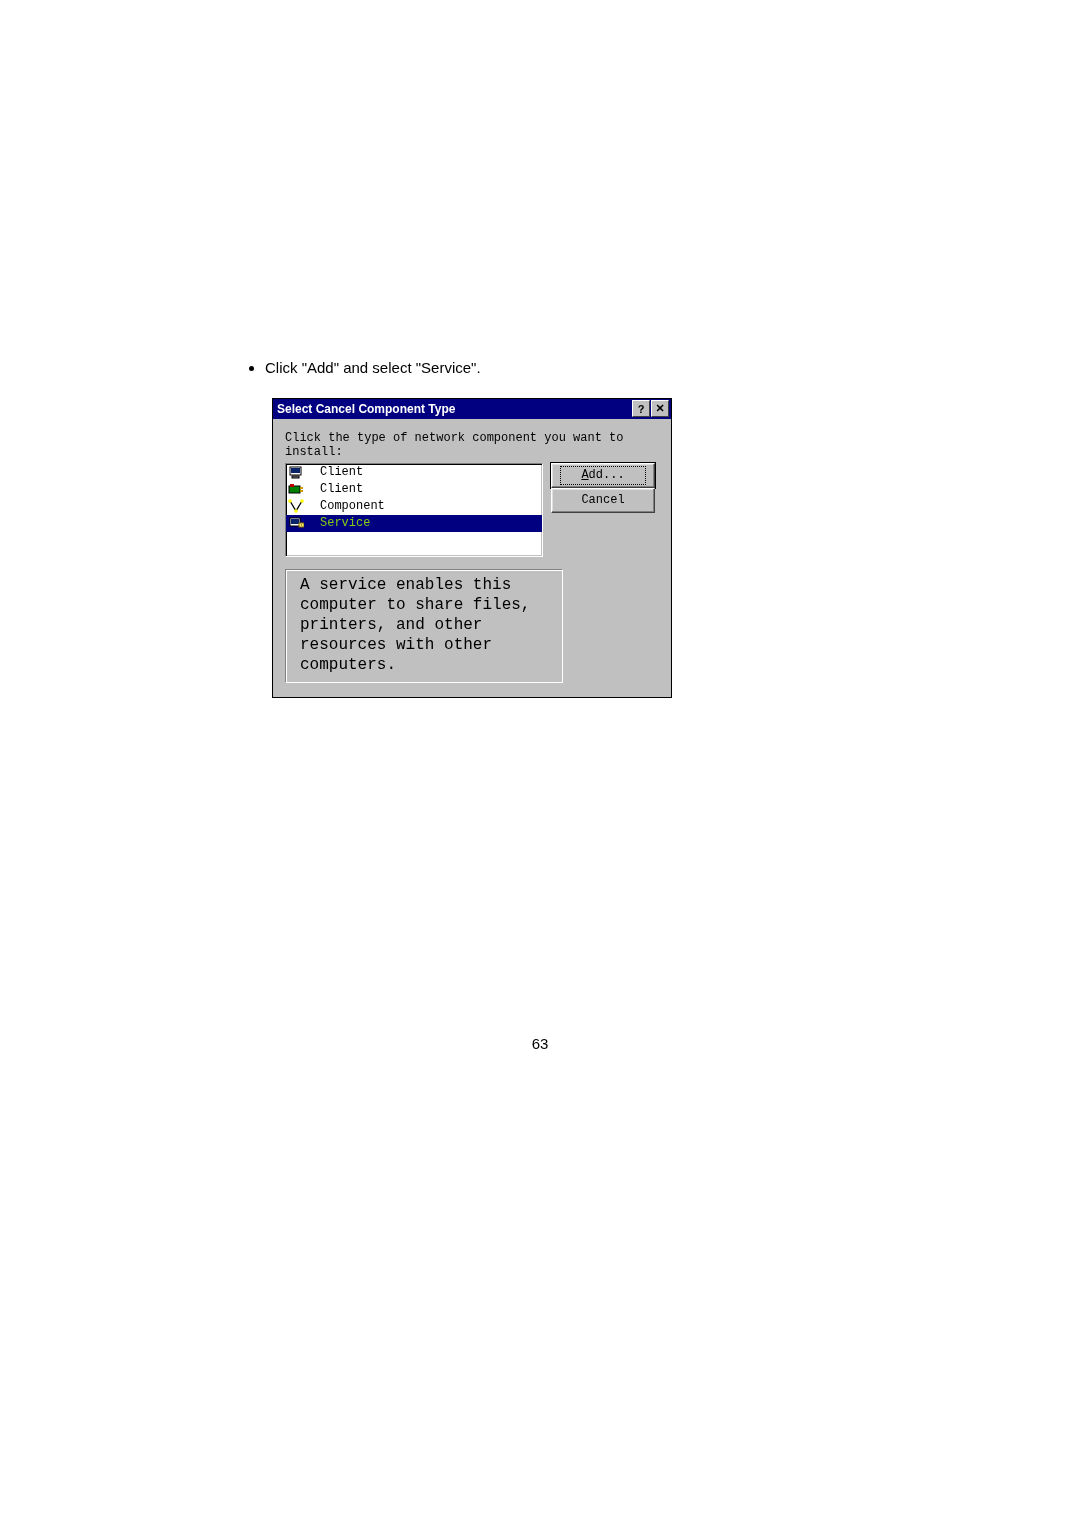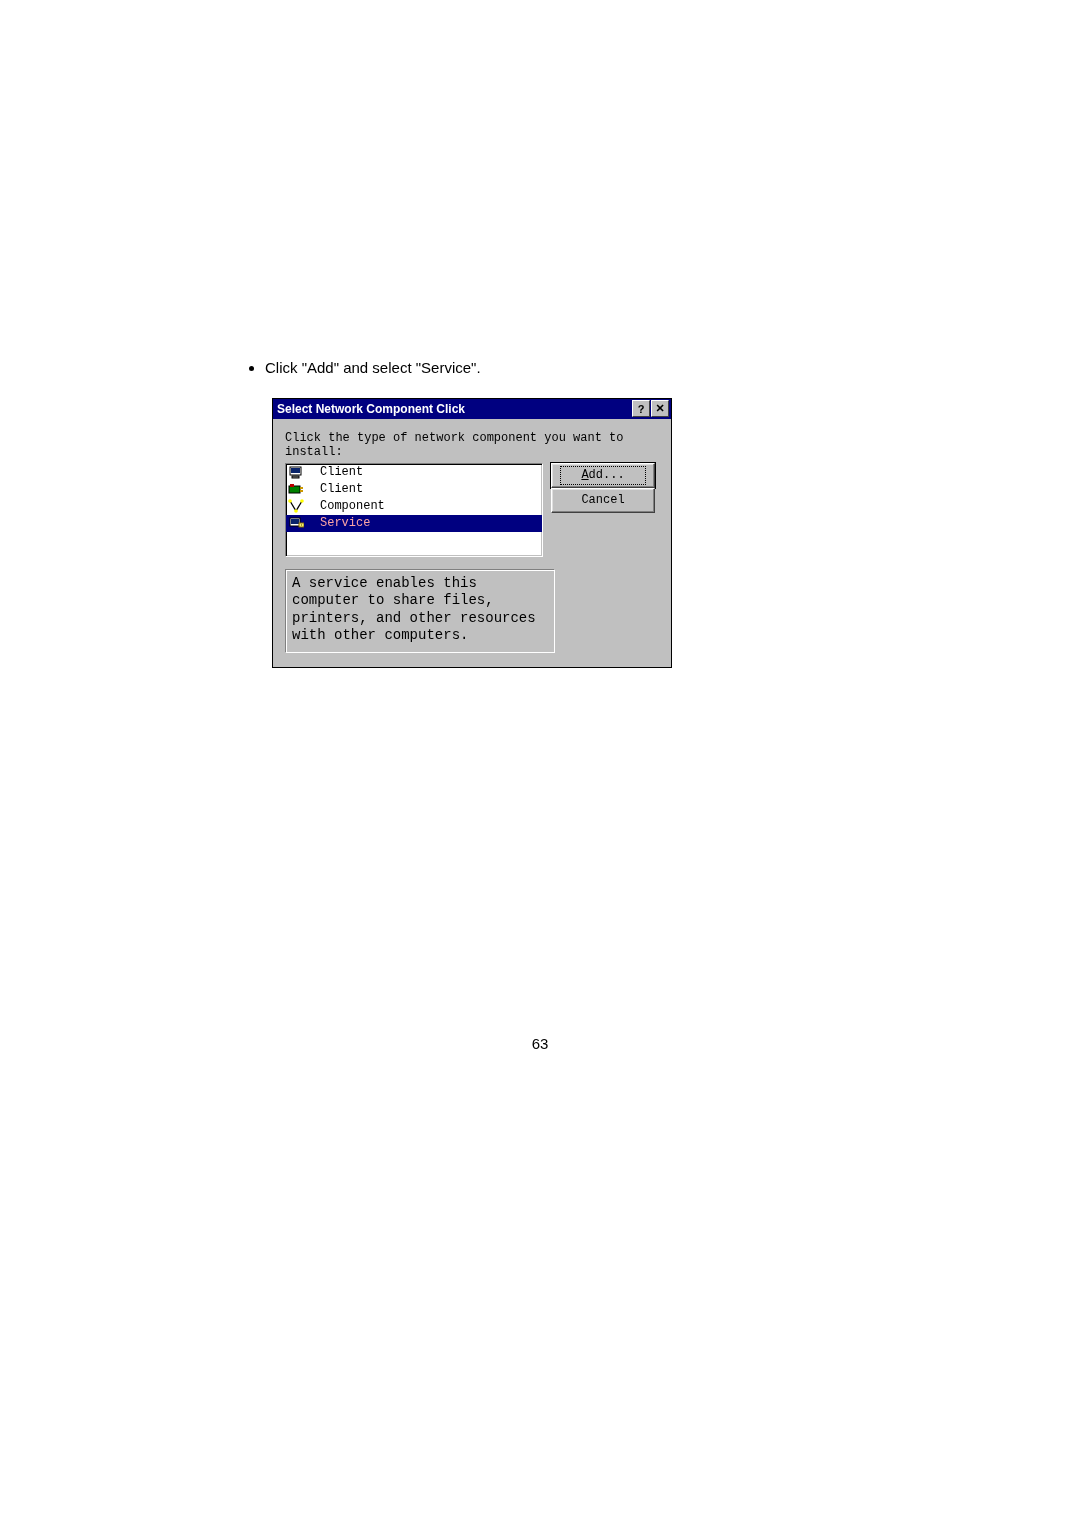--- a/index.html
+++ b/index.html
@@ -94,21 +94,21 @@
     .list-item {
       display: flex;
       align-items: center;
       height: 17px;
       padding-left: 2px;
       gap: 16px;
       font-size: 12px;
     }
     .list-item.selected {
       background: #000080;
-      color: #fca5a5;
+      color: #84cc16;
     }
     .list-icon {
       width: 16px;
       height: 16px;
       display: inline-flex;
       align-items: center;
       justify-content: center;
     }
     .btn-col {
       display: flex;
@@ -144,22 +144,22 @@
       justify-content: center;
     }
     .desc-box {
       margin-top: 12px;
       width: 256px;
       border-top: 1px solid #808080;
       border-left: 1px solid #808080;
       border-right: 1px solid #fff;
       border-bottom: 1px solid #fff;
       box-shadow: inset 1px 1px 0 #fff, inset -1px -1px 0 #c0c0c0;
-      padding: 5px 6px 7px 6px;
-      font-size: 14px;
+      padding: 5px 6px 7px 14px;
+      font-size: 16px;
       line-height: 1.25;
       background: #c0c0c0;
     }
     .page-number {
       position: absolute;
       left: 0;
       width: 1080px;
       top: 1000px;
       text-align: center;
       font-size: 15px;
@@ -172,21 +172,21 @@
 <div class="document-area">
 
 
   <ul class="bullet-list">
     <li>Click "Add" and select "Service".</li>
   </ul>
 
   <div class="dialog-window">
 
     <div class="titlebar">
-      <span class="titlebar-text">Select Network Component Click</span>
+      <span class="titlebar-text">Select Cancel Component Type</span>
       <span class="titlebar-btn">
         <span>?</span>
       </span>
       <span class="titlebar-btn">
         <span>✕</span>
       </span>
     </div>
 
     <div class="dialog-body">
       <div class="instruction-text">Click the type of network component you want to install:</div>

